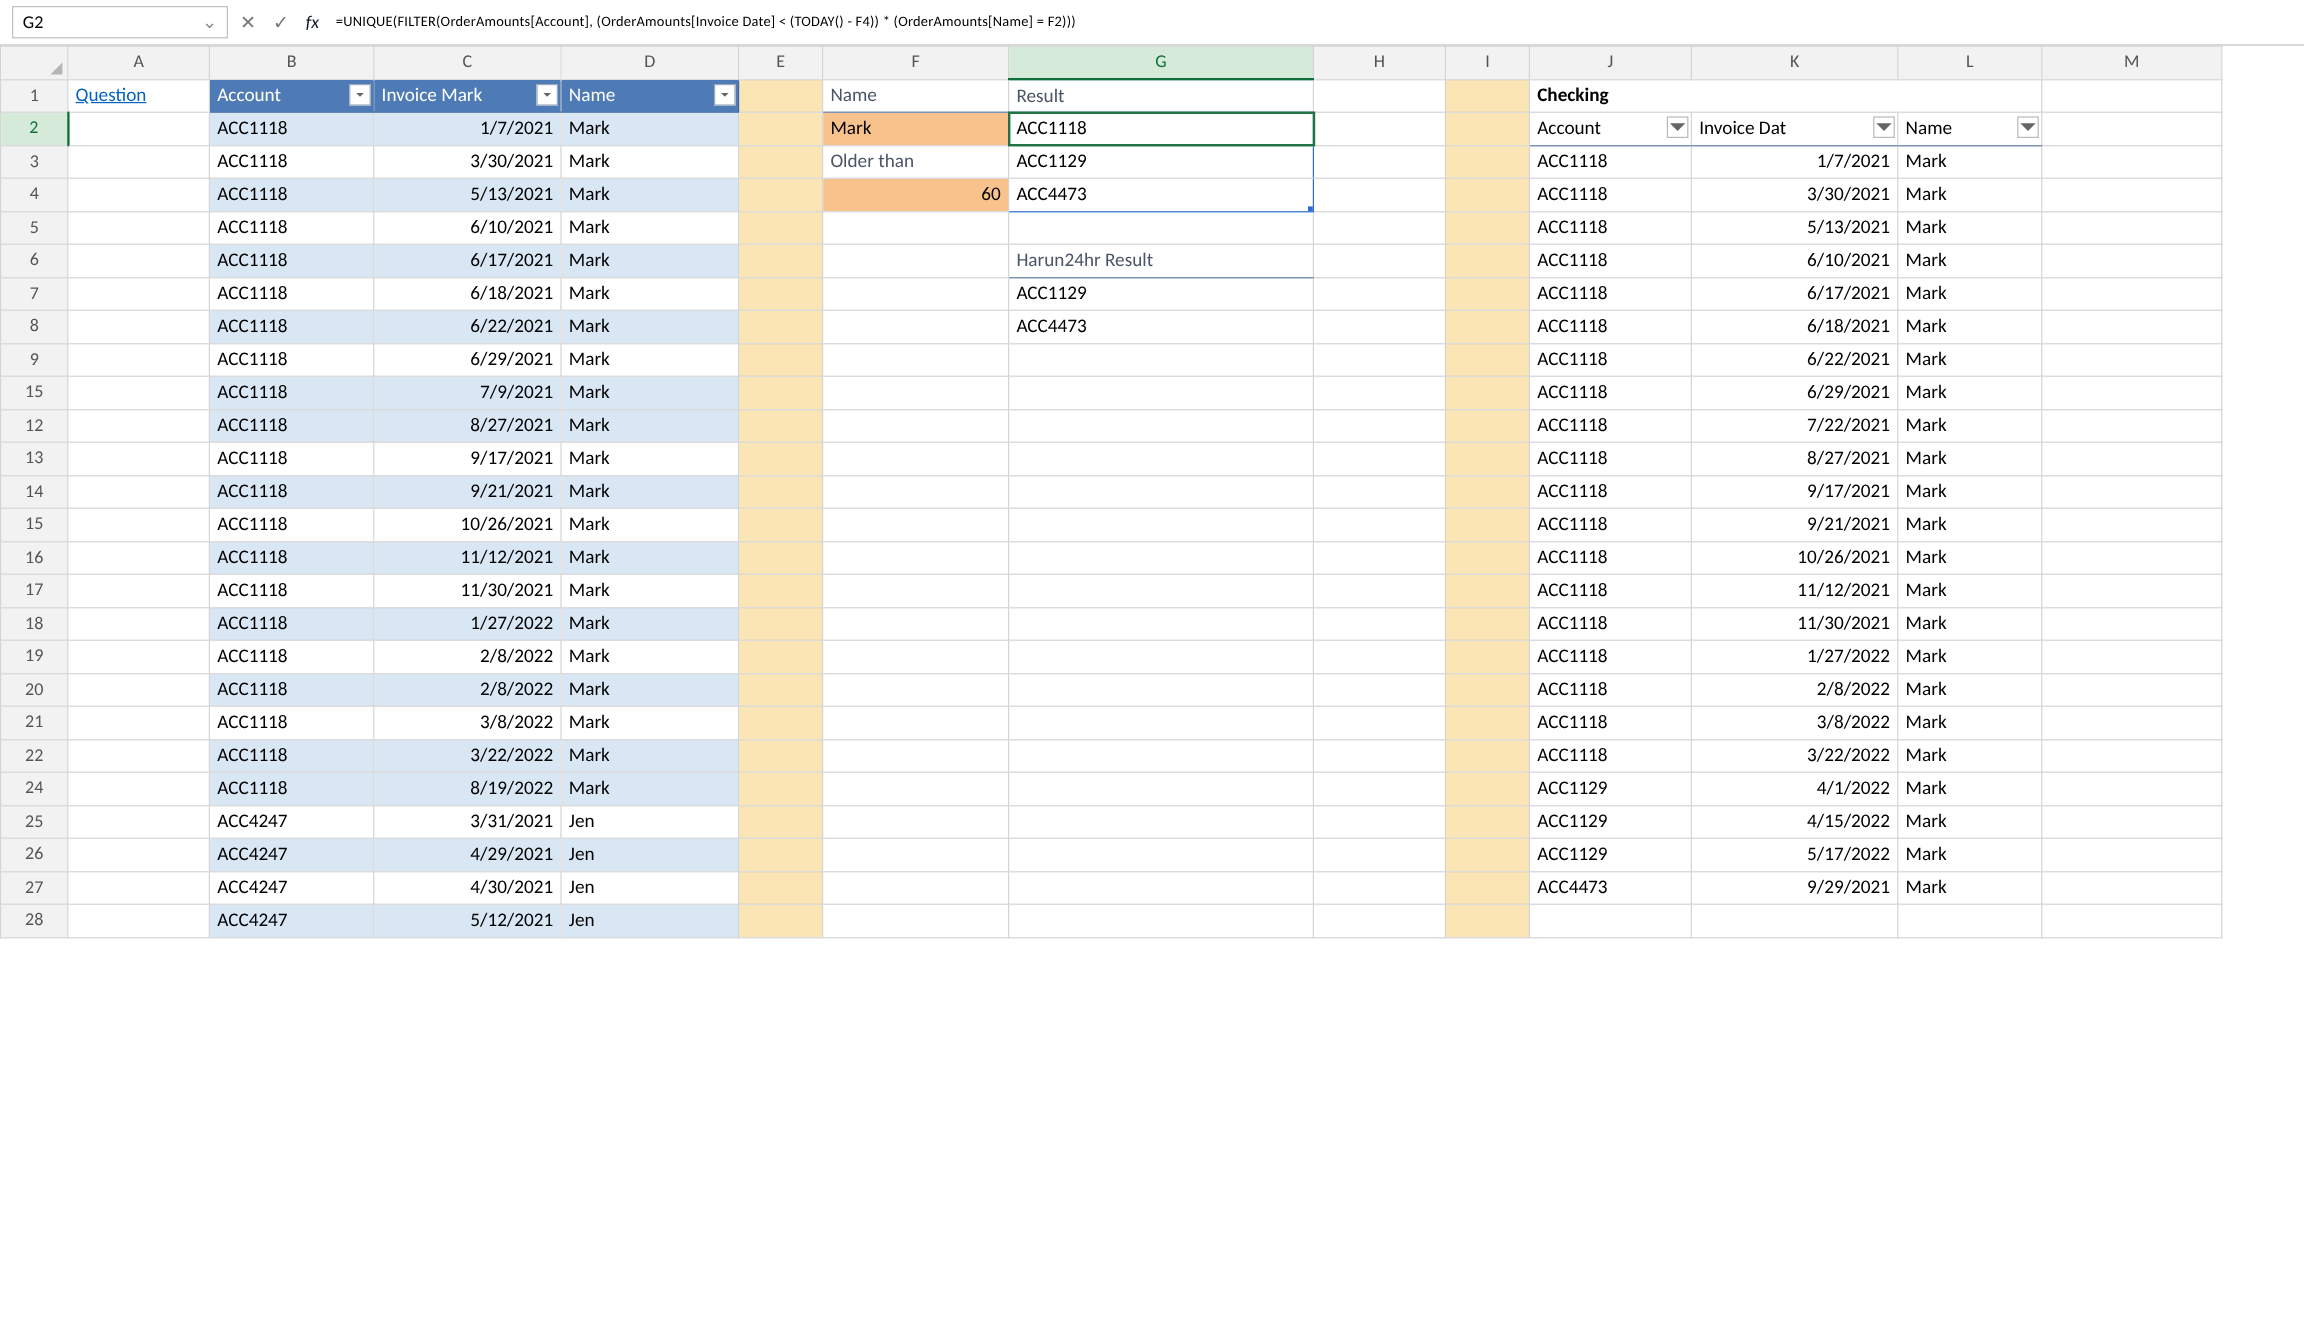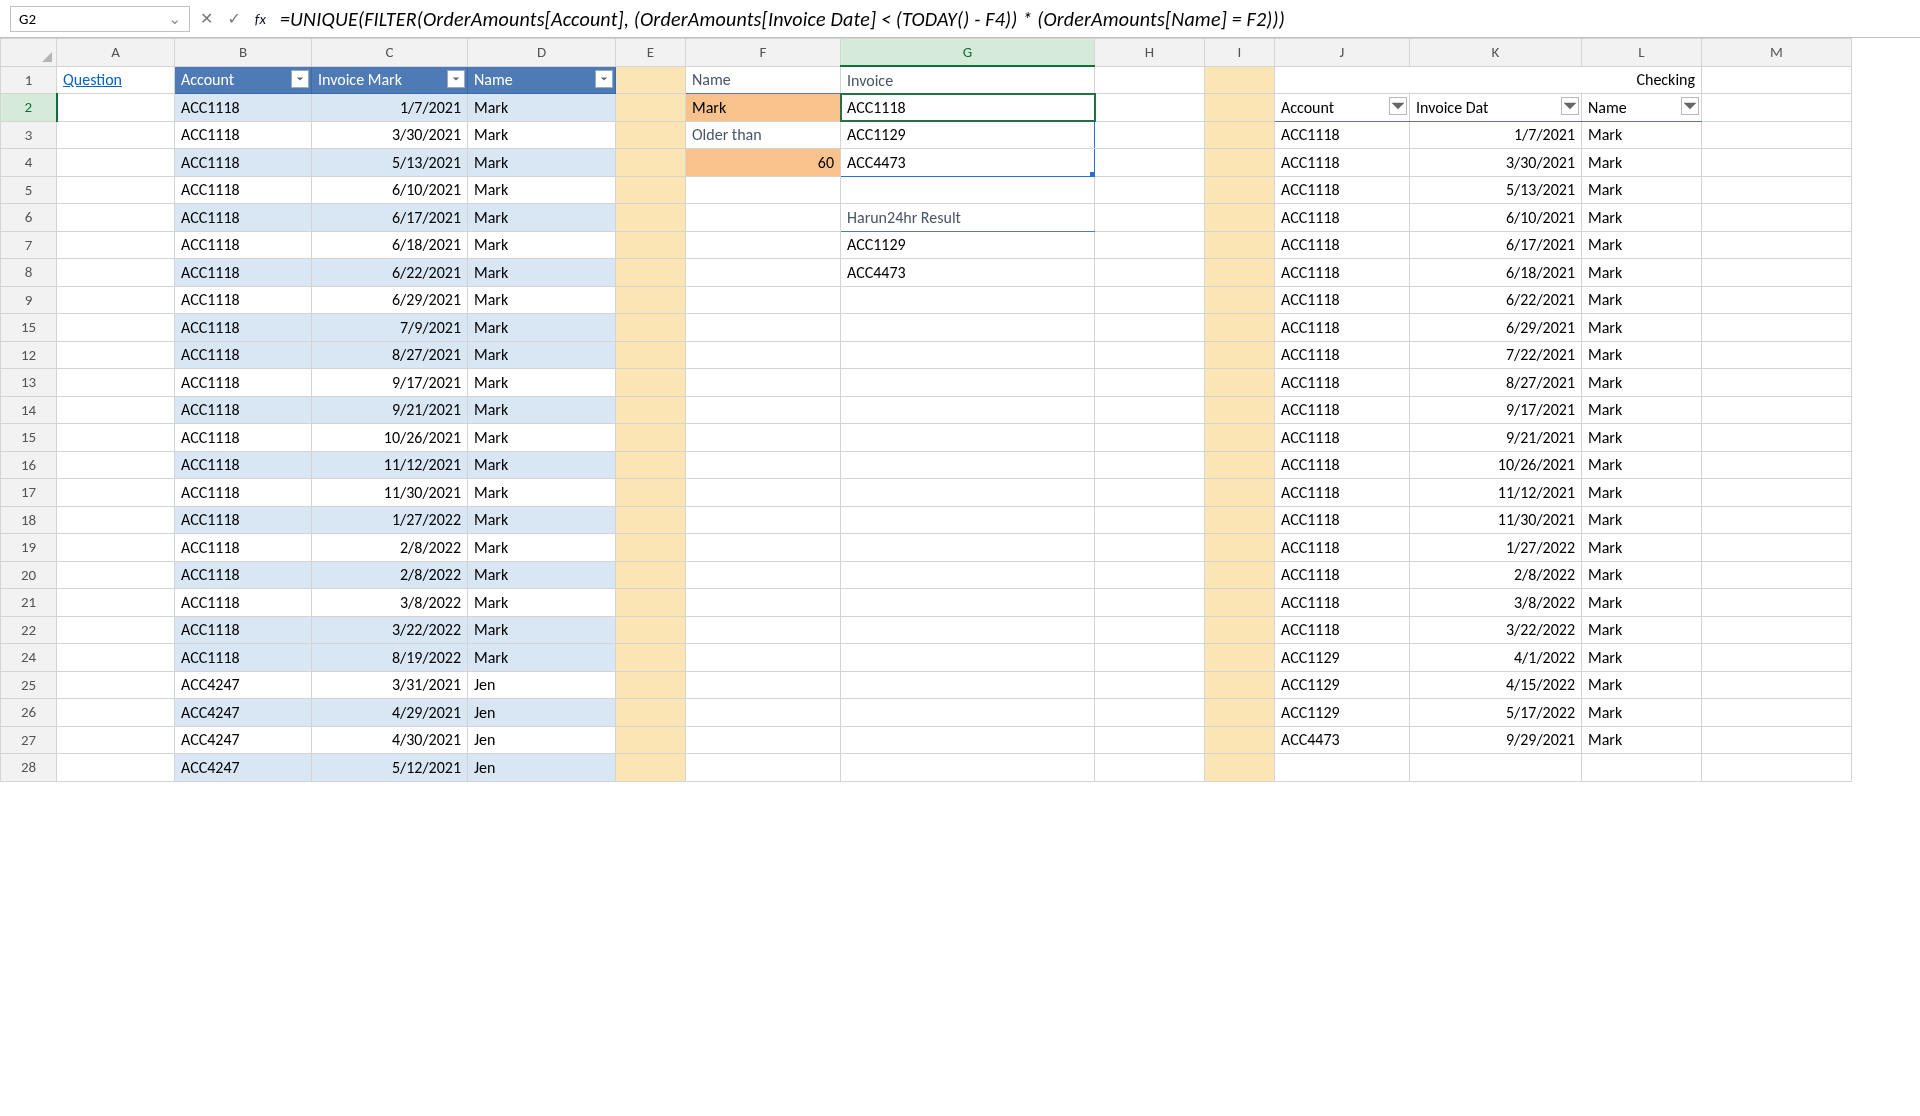--- a/index.html
+++ b/index.html
@@ -21,21 +21,21 @@
   html,body{margin:0;padding:0;font-family:Calibri,"Segoe UI",Arial,sans-serif;font-size:15px;color:#000;background:#fff;}
   body{width:1920px;height:1116px;overflow:hidden;}
 
   
   .fbar{display:flex;align-items:center;height:38px;border-bottom:1px solid #c0c0c0;background:#fff;padding:0 10px;gap:10px;}
   .namebox{width:180px;border:1px solid #c0c0c0;padding:3px 8px;font-size:15px;background:#fff;}
   .nbdrop{color:#888;margin-left:auto;}
   .fx-area{display:flex;align-items:center;gap:14px;flex:1;}
   .fx-btn{color:#777;font-size:16px;}
   .fx-label{font-style:italic;font-size:15px;color:#0f172a;}
-  .formula{font-size:20px;letter-spacing:.2px;font-style:italic;}
+  .formula{font-size:12px;letter-spacing:.2px;}
 
   
   .sheet{position:relative;}
   .grid{border-collapse:collapse;table-layout:fixed;}
   .grid th,.grid td{
     border:1px solid var(--grid-border);
     height:var(--row-h);
     padding:0 6px;
     overflow:hidden;white-space:nowrap;
     vertical-align:middle;
@@ -69,21 +69,21 @@
 
   
   .sel-active{outline:2px solid var(--sel-border);outline-offset:-1px;position:relative;z-index:3;}
   .spill-top{border-top:1.5px solid var(--spill-border) !important;}
   .spill-bottom{border-bottom:1.5px solid var(--spill-border) !important;}
   .spill-left{border-left:1.5px solid var(--spill-border) !important;}
   .spill-right{border-right:1.5px solid var(--spill-border) !important;}
   .fill-handle{position:relative;}
   .fill-handle::after{content:"";position:absolute;right:-3px;bottom:-3px;width:7px;height:7px;background:var(--spill-border);z-index:4;}
 
-  .center{text-align:right;}
+  .center{text-align:left;font-weight:bold;}
 </style>
 </head>
 <body>
 
 <div class="fbar">
   <div class="namebox" style="display:flex;align-items:center;">
     <span>G2</span>
     <span class="nbdrop">⌄</span>
   </div>
   <div class="fx-area">
@@ -144,21 +144,21 @@
                 <path d="M1 3 L5 7 L9 3 Z" fill="#666"></path>
               </svg>
             </span></td>
           <td class="blueh"><span class="label">Name</span><span class="drop">
               <svg viewBox="0 0 10 10">
                 <path d="M1 3 L5 7 L9 3 Z" fill="#666"></path>
               </svg>
             </span></td>
           <td class="paleorange"></td>
           <td class="hdrgrey bborder">Name</td>
-          <td class="hdrgrey bborder">Invoice</td>
+          <td class="hdrgrey bborder">Result</td>
           <td></td>
           <td class="paleorange"></td>
           <td class="center" colspan="3" style="border-bottom:1px solid var(--grid-border)">Checking</td>
           <td></td>
         </tr>
         <tr>
           <th class="hl-row">2</th>
           <td></td>
           <td class="alt">ACC1118</td>
           <td class="alt right">1/7/2021</td>

